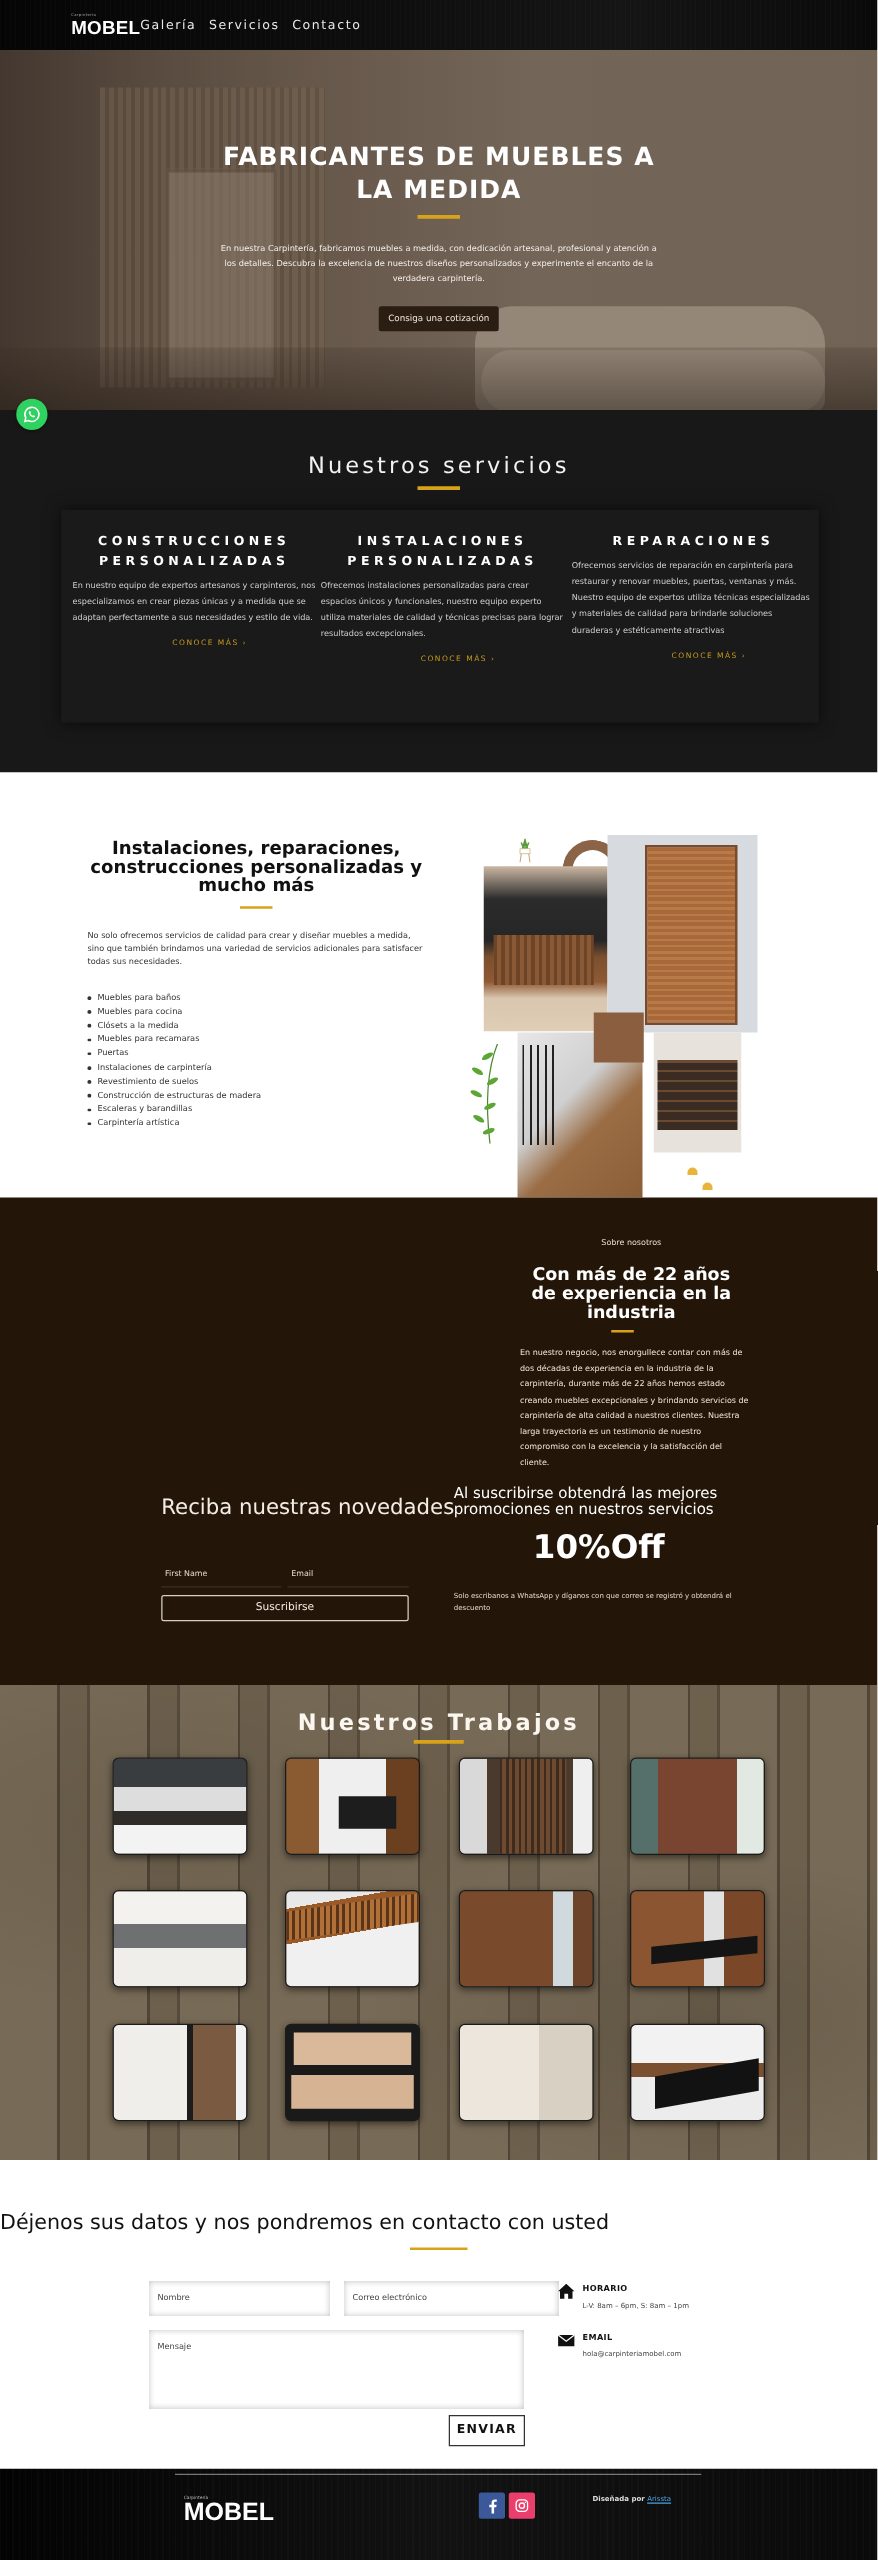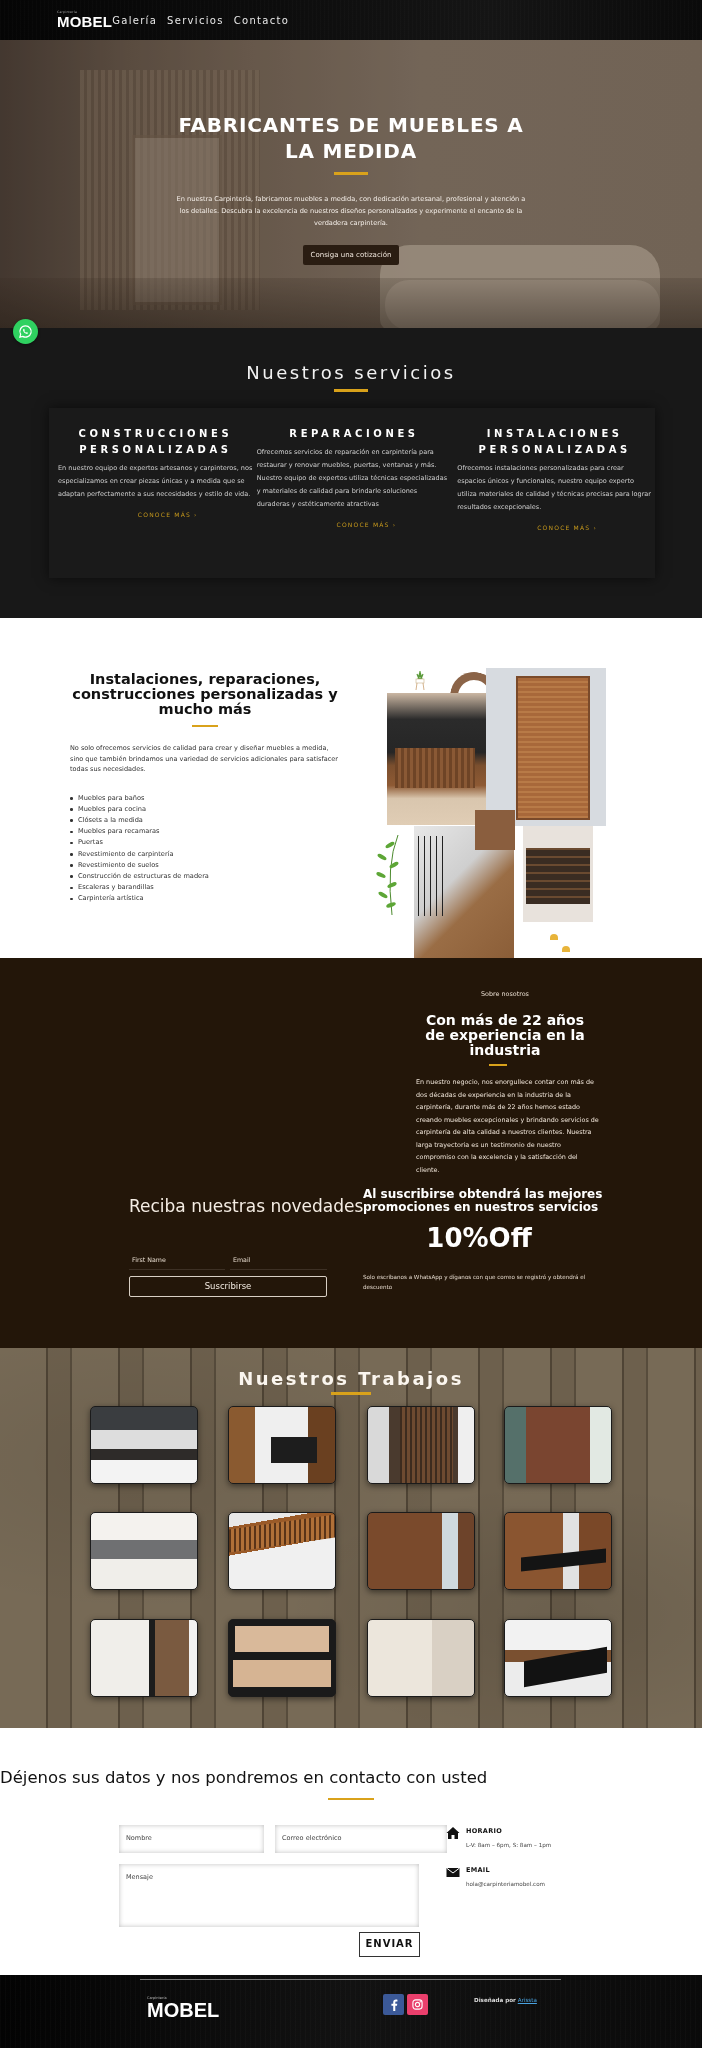--- a/index.html
+++ b/index.html
@@ -74,21 +74,21 @@
 .about{height:390px;background:#231609;position:relative}
 .about-kicker{position:absolute;left:440px;top:990px;width:130px;text-align:center;color:#e9ddd0;font-size:6.4px}
 .about-title{position:absolute;left:415px;top:1013px;width:180px;text-align:center;color:#fff;font-weight:700;font-size:14px;line-height:15px}
 .about .accent-bar{position:absolute;left:489px;top:1064px;width:18px;height:2px}
 .about-text{position:absolute;left:416px;top:1076px;width:185px;color:#efe4d8;font-size:6.4px;line-height:12.5px}
 .news-title{position:absolute;left:129px;top:1197px;color:#f5ede4;font-size:17px;line-height:19px;font-weight:400}
 .news-field{position:absolute;top:1252px;height:18px;border-bottom:1px solid #3d3024;color:#e4d9cc;font-size:6.3px;padding:4px 3px}
 .news-first{left:129px;width:96px}
 .news-email{left:230px;width:97px}
 .news-btn{position:absolute;left:129px;top:1276px;width:198px;height:21px;border:1.5px solid #d8cfc4;color:#f3ebe2;font-size:8.5px;text-align:center;line-height:18px;border-radius:2px}
-.promo-title{position:absolute;left:363px;top:1188px;width:240px;color:#fff;font-weight:700;font-size:12px;line-height:13px}
+.promo-title{position:absolute;left:363px;top:1188px;width:240px;color:#fff;font-weight:400;font-size:12px;line-height:13px}
 .promo-big{position:absolute;left:420px;top:1223px;width:118px;text-align:center;color:#fff;font-weight:700;font-size:26px}
 .promo-note{position:absolute;left:363px;top:1272px;width:245px;color:#e3d8cc;font-size:5.6px;line-height:10px}
 
 
 .gallery{height:380px;position:relative;background:#6e6250;overflow:hidden}
 .wood{position:absolute;inset:0;background:repeating-linear-gradient(90deg,#776a56 0 46px,#4f4435 46px 48px,#6d604d 48px 70px,#574c3c 70px 72px)}
 .wood::after{content:"";position:absolute;inset:0;background:radial-gradient(ellipse at 20% 30%,rgba(0,0,0,.08),transparent 40%),radial-gradient(ellipse at 80% 70%,rgba(0,0,0,.1),transparent 35%)}
 .gal-title{position:absolute;left:0;right:0;top:1368px;text-align:center;color:#fbf6ef;font-size:18px;letter-spacing:2.5px}
 .gal-item{position:absolute;width:108px;height:78px;border:1.5px solid #1b1b1b;border-radius:5px;overflow:hidden;box-shadow:0 2px 6px rgba(0,0,0,.5)}
 .g1{background:linear-gradient(180deg,#3a3d40 0 30%,#ddd 30% 55%,#2e2b29 55% 70%,#f3f3f3 70%)}
@@ -181,43 +181,43 @@
   <div class="accent-bar"></div>
 </section>
 <div class="svc-box"></div>
 <div class="svc-grid">
   <div class="svc">
     <h3>CONSTRUCCIONES PERSONALIZADAS</h3>
     <p>En nuestro equipo de expertos artesanos y carpinteros, nos especializamos en crear piezas únicas y a medida que se adaptan perfectamente a sus necesidades y estilo de vida.</p>
     <a class="more">CONOCE MÁS ›</a>
   </div>
   <div class="svc">
+    <h3>INSTALACIONES PERSONALIZADAS</h3>
+    <p>Ofrecemos instalaciones personalizadas para crear espacios únicos y funcionales, nuestro equipo experto utiliza materiales de calidad y técnicas precisas para lograr resultados excepcionales.</p>
+    <a class="more">CONOCE MÁS ›</a>
+  </div>
+  <div class="svc">
     <h3>REPARACIONES</h3>
     <p>Ofrecemos servicios de reparación en carpintería para restaurar y renovar muebles, puertas, ventanas y más. Nuestro equipo de expertos utiliza técnicas especializadas y materiales de calidad para brindarle soluciones duraderas y estéticamente atractivas</p>
-    <a class="more">CONOCE MÁS ›</a>
-  </div>
-  <div class="svc">
-    <h3>INSTALACIONES PERSONALIZADAS</h3>
-    <p>Ofrecemos instalaciones personalizadas para crear espacios únicos y funcionales, nuestro equipo experto utiliza materiales de calidad y técnicas precisas para lograr resultados excepcionales.</p>
     <a class="more">CONOCE MÁS ›</a>
   </div>
 </div>
 
 <section class="info"></section>
 <div class="info-left">
   <h2 class="info-title">Instalaciones, reparaciones, construcciones personalizadas y mucho más</h2>
   <div class="accent-bar"></div>
   <p class="info-lead">No solo ofrecemos servicios de calidad para crear y diseñar muebles a medida, sino que también brindamos una variedad de servicios adicionales para satisfacer todas sus necesidades.</p>
   <ul class="info-list">
     <li>Muebles para baños</li>
     <li>Muebles para cocina</li>
     <li>Clósets a la medida</li>
     <li>Muebles para recamaras</li>
     <li>Puertas</li>
-    <li>Revestimiento de carpintería</li>
+    <li>Instalaciones de carpintería</li>
     <li>Revestimiento de suelos</li>
     <li>Construcción de estructuras de madera</li>
     <li>Escaleras y barandillas</li>
     <li>Carpintería artística</li>
   </ul>
 </div>
 <div class="collage">
   <div class="arc"></div>
   <svg class="plant" viewBox="0 0 12 20">
       <path d="M6 2 L4 9 M6 1 L6 9 M6 2 L8 9 M3 4 L5 9 M9 4 L7 9" stroke="#5a9a3a" stroke-width="1.2"></path>

